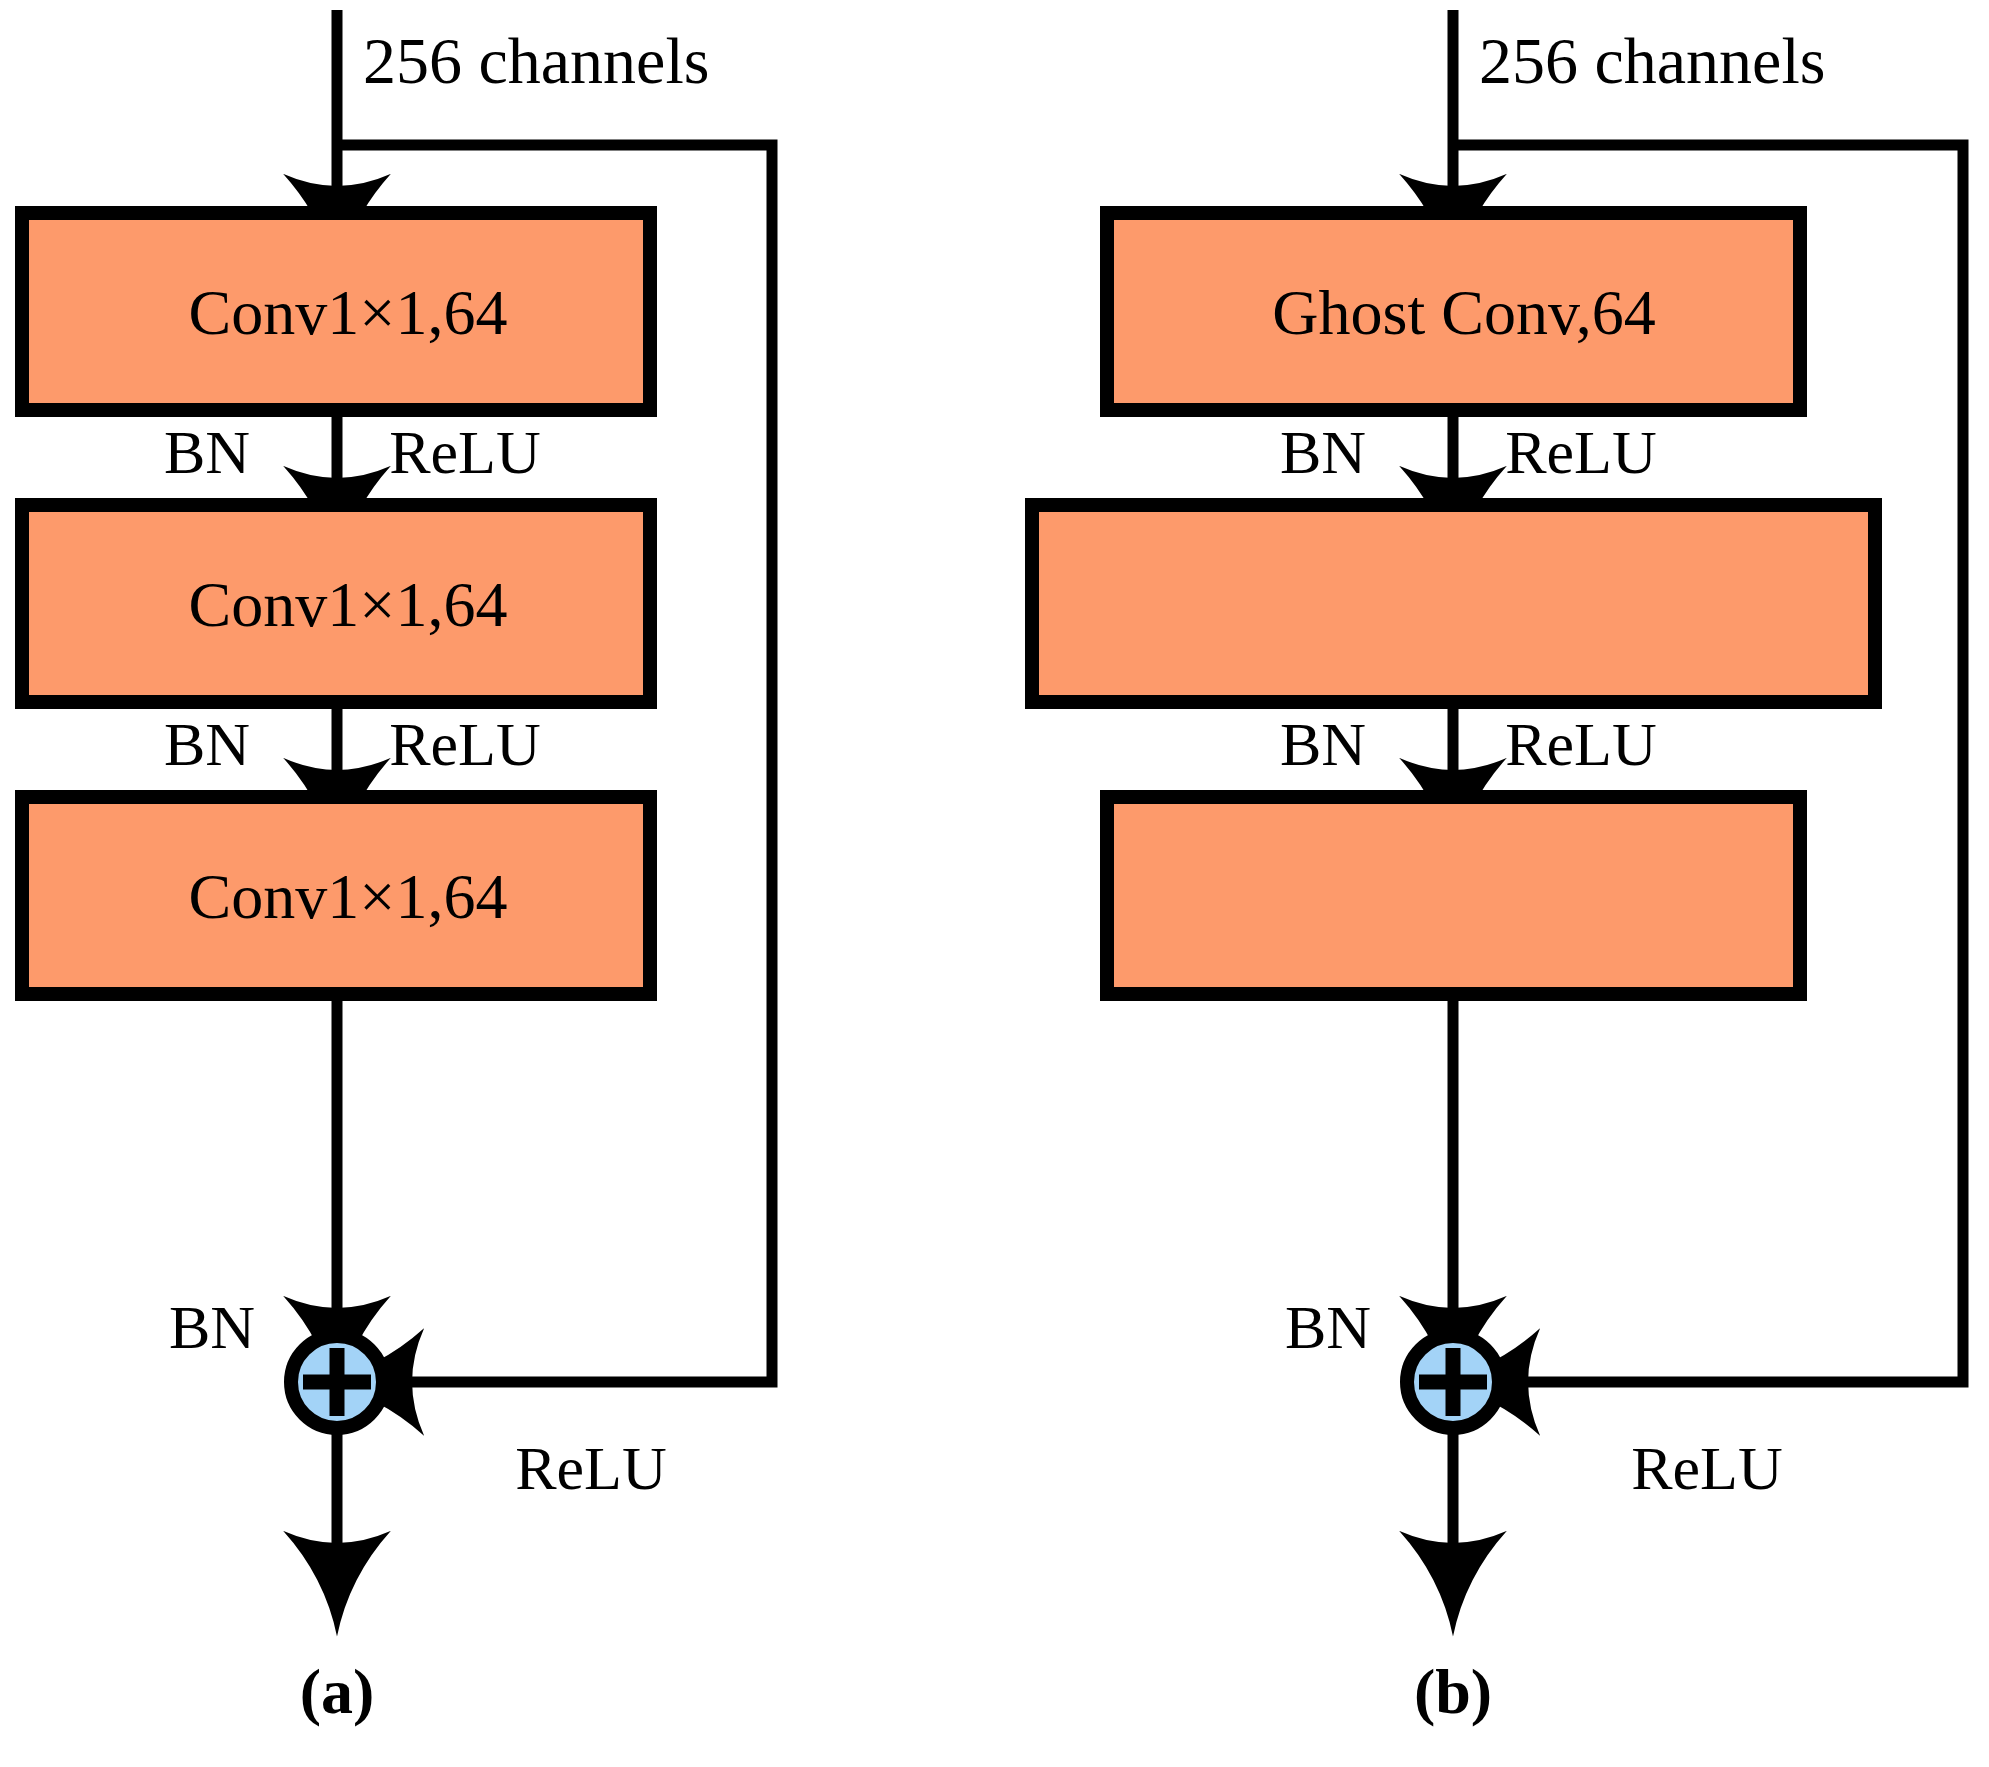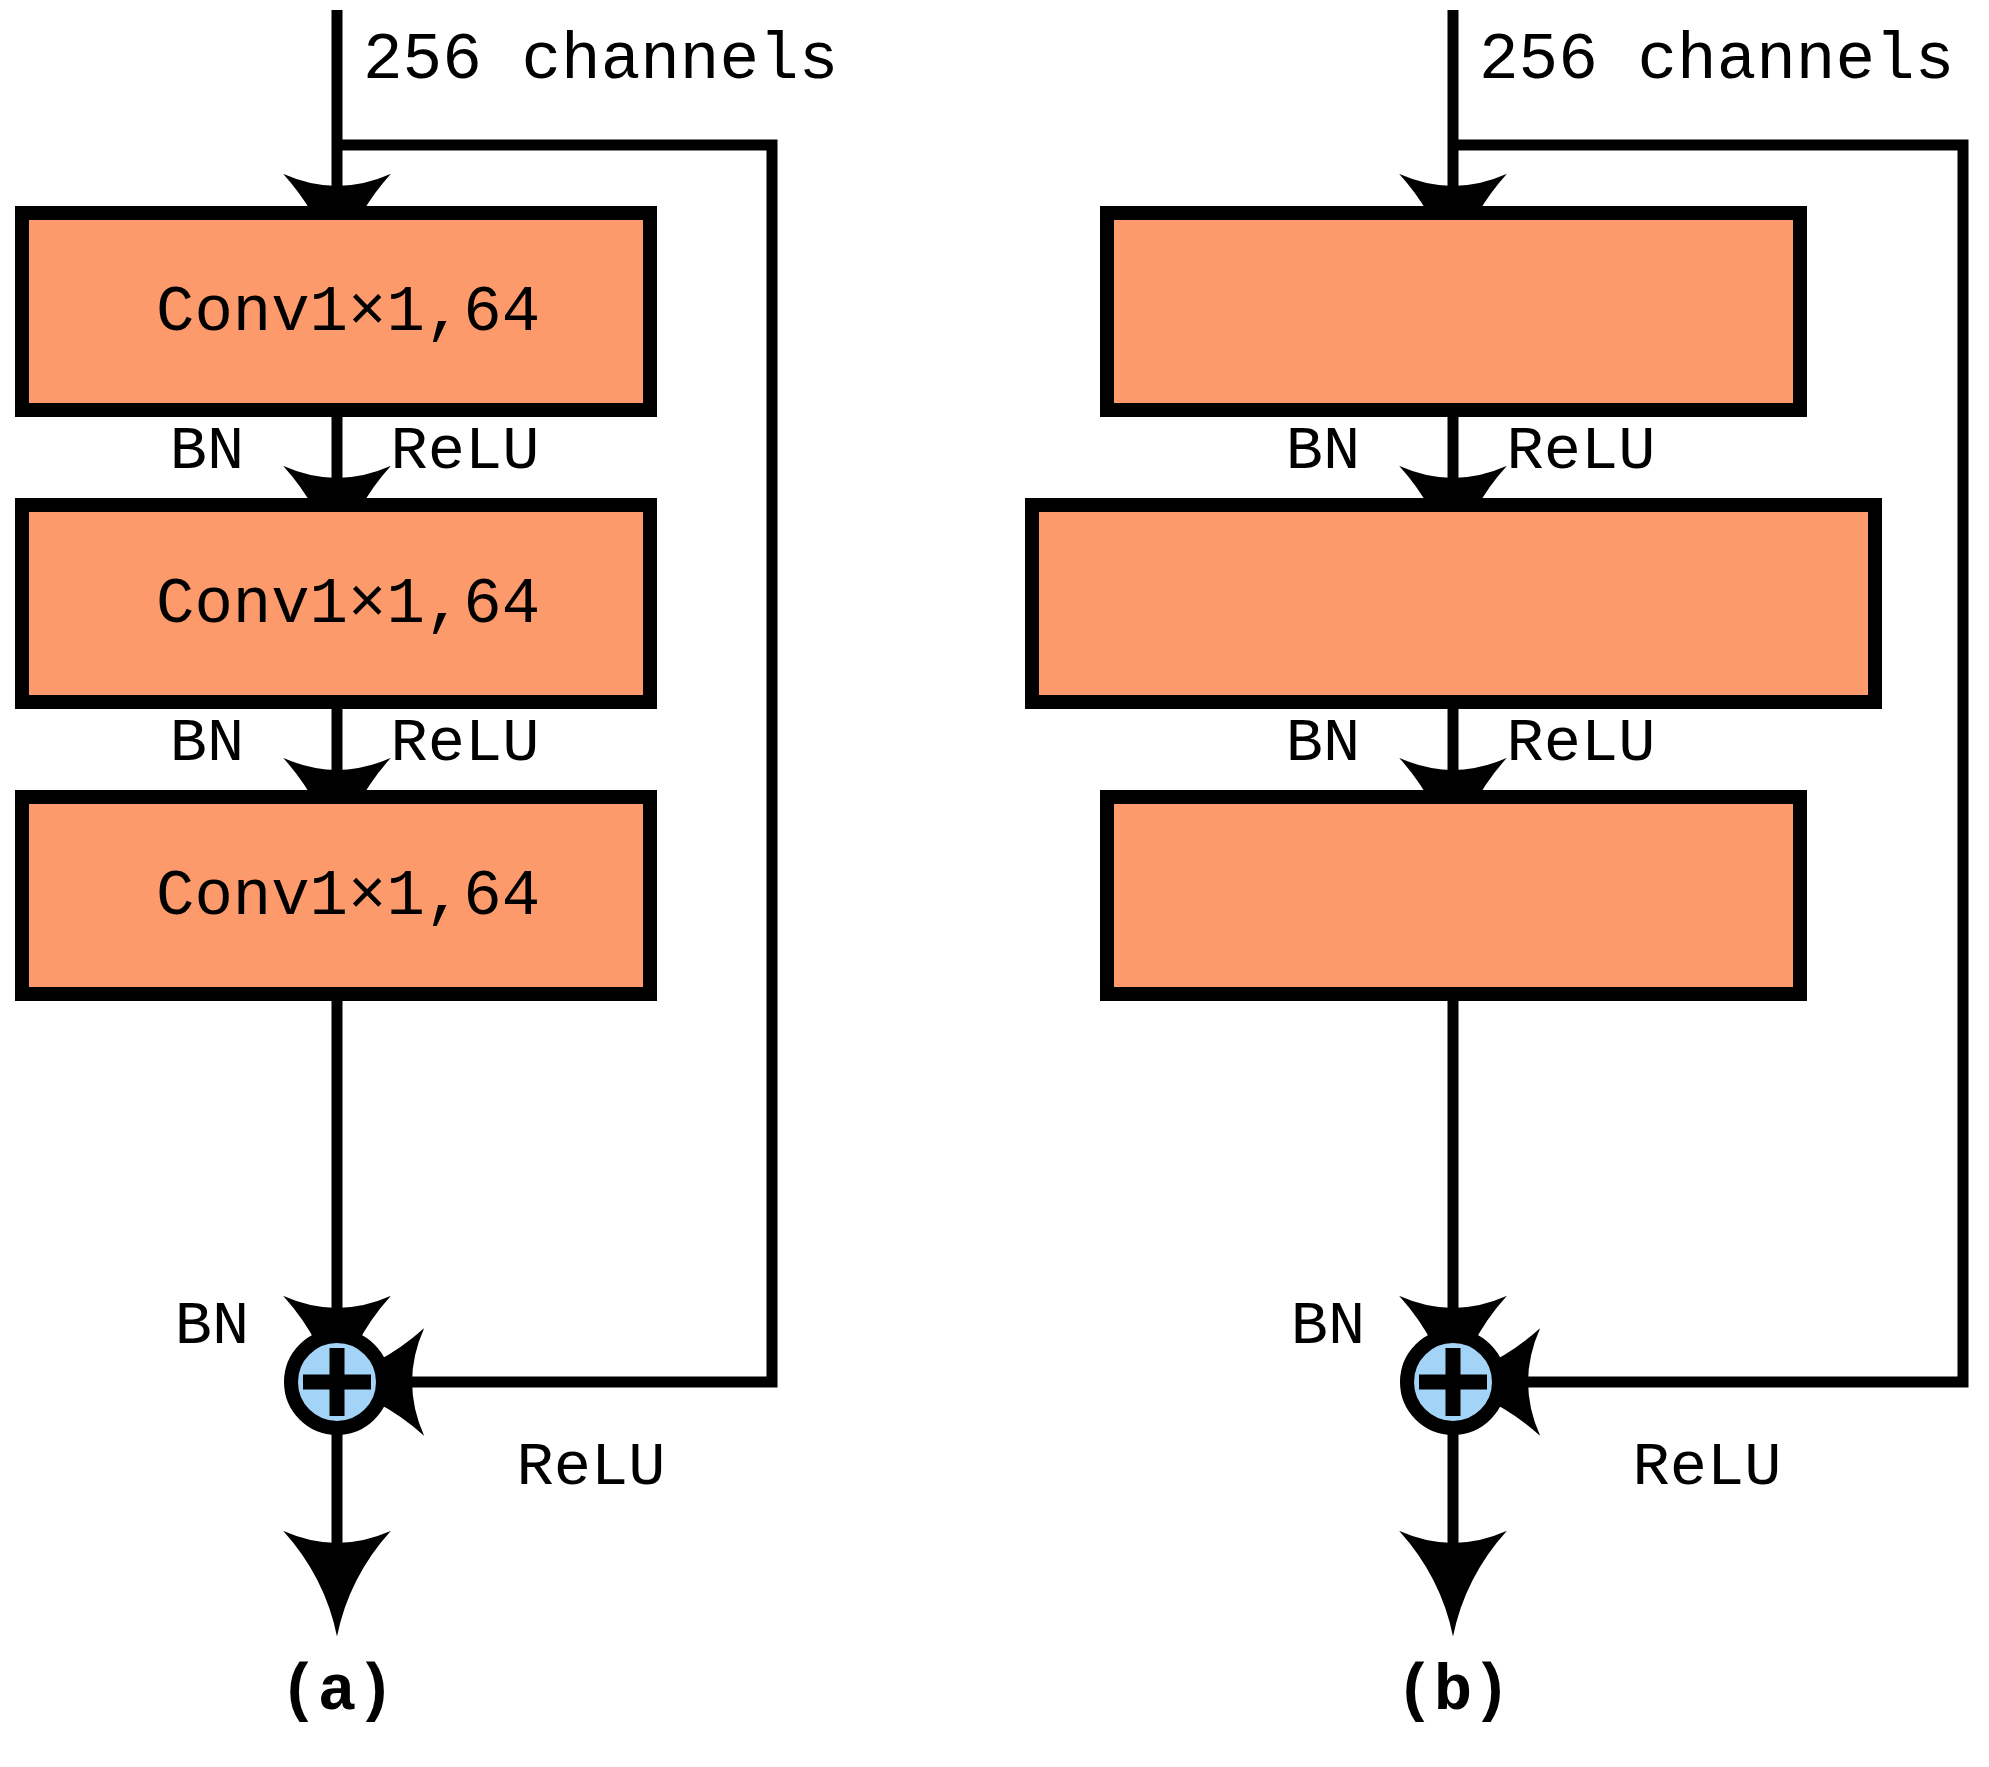--- a/index.html
+++ b/index.html
@@ -22,21 +22,21 @@
     left: 0;
     top: 0;
     width: 1989px;
     height: 1767px;
   }
   .lbl {
     position: absolute;
     color: #000000;
     white-space: nowrap;
     line-height: 1;
-    font-family: Liberation Mono, monospace;
+    font-family: Liberation Serif, serif;
   }
   .box-label {
     font-size: 64px;
     margin-left: 12px;
   }
   .edge-label {
     font-size: 62px;
     margin-left: 35px;
   }
   .channels-label {
@@ -121,20 +121,21 @@
   <div class="lbl box-label ctr" style="left:336px; top:897px;">Conv1×1,64</div>
 
   <div class="lbl edge-label ctr" style="left:177px; top:1327px;">BN</div>
 
   <div class="lbl edge-label ctr" style="left:556px; top:1468px;">ReLU</div>
 
   <div class="lbl panel-caption ctr" style="left:337px; top:1692px;">(a)</div>
 
   <div class="lbl channels-label" style="left:1479px; top:28px;">256 channels</div>
 
+  <div class="lbl box-label ctr" style="left:1452px; top:313px;">Ghost Conv,64</div>
 
   <div class="lbl edge-label ctr" style="left:1288px; top:452px;">BN</div>
   <div class="lbl edge-label ctr" style="left:1546px; top:452px;">ReLU</div>
 
 
   <div class="lbl edge-label ctr" style="left:1288px; top:744px;">BN</div>
   <div class="lbl edge-label ctr" style="left:1546px; top:744px;">ReLU</div>
 
 
   <div class="lbl edge-label ctr" style="left:1293px; top:1327px;">BN</div>

